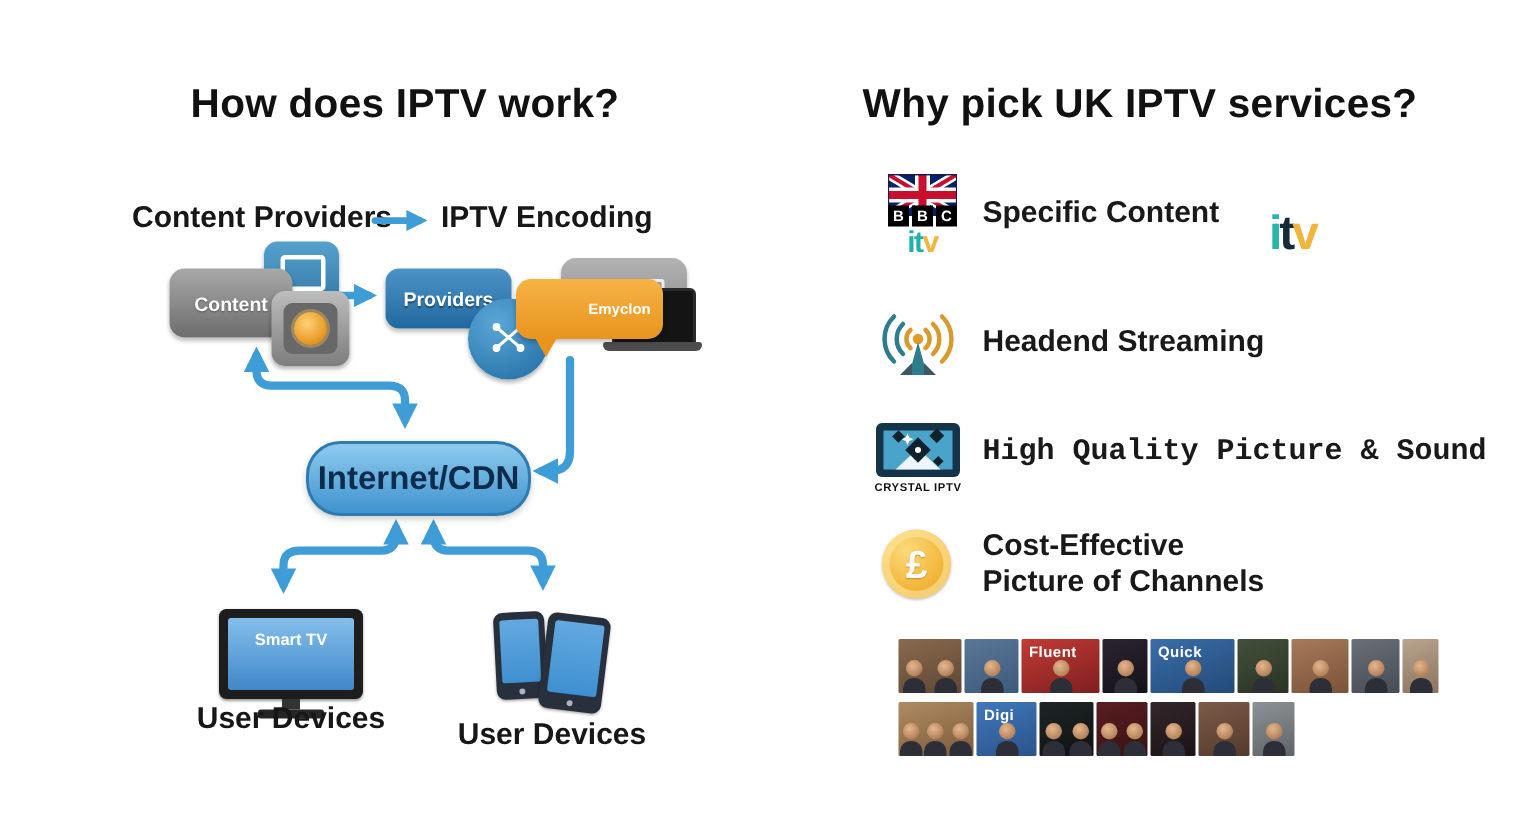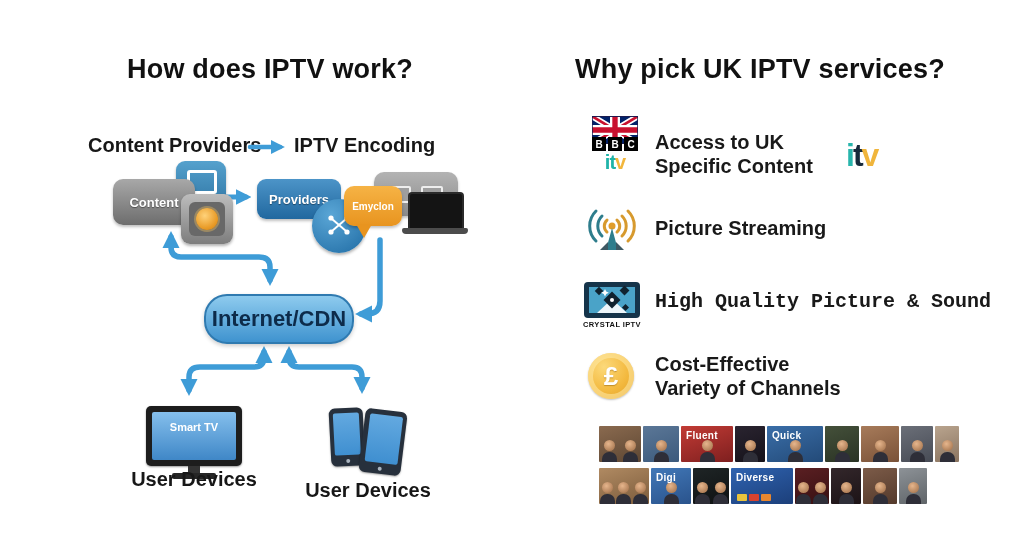--- a/index.html
+++ b/index.html
@@ -27,21 +27,21 @@
   .burst{width:22px;height:22px;border-radius:50%;
         background:radial-gradient(circle at 40% 35%,#ffd27a,#e89a26 65%,#c87d14);
         box-shadow:0 0 0 2px rgba(255,200,90,.35);}
   .encryption-box{left:257px;top:179px;width:84px;height:40px;font-size:13px;border-radius:9px;
         background:linear-gradient(180deg,#4c94c8,#21689f);text-shadow:0 1px 1px rgba(0,0,0,.4);}
   .net-circle{left:312px;top:199px;width:54px;height:54px;border-radius:50%;
         background:radial-gradient(circle at 35% 30%,#5aa6d6,#1f6ba3);
         box-shadow:0 2px 3px rgba(0,0,0,.3);display:flex;align-items:center;justify-content:center;}
   .bubble{left:344px;top:186px;width:58px;height:40px;border-radius:10px;
         background:linear-gradient(180deg,#f6b345,#e8941f);display:flex;align-items:center;justify-content:center;
-        color:#fff;font-weight:bold;font-size:10px;box-shadow:0 2px 3px rgba(0,0,0,.25);z-index:4;}
+        color:#fff;font-weight:bold;font-size:10px;box-shadow:0 2px 3px rgba(0,0,0,.25);z-index:4;padding-left:40px;}
   .bubble-tail{left:356px;top:224px;width:0;height:0;border-left:8px solid transparent;
         border-right:8px solid transparent;border-top:14px solid #e8941f;z-index:4;}
   .device-panel{left:374px;top:172px;width:84px;height:44px;border-radius:10px;
         background:linear-gradient(180deg,#b3b3b3,#8a8a8a);display:flex;align-items:center;
         justify-content:center;gap:10px;box-shadow:0 2px 3px rgba(0,0,0,.25);}
   .mini-tv{width:18px;height:13px;border:2px solid #eee;border-radius:2px;background:#9e9e9e;}
   .laptop-screen{left:408px;top:192px;width:52px;height:34px;background:#141414;border-radius:4px 4px 0 0;
         border:2px solid #2a2a2a;z-index:3;}
   .laptop-base{left:402px;top:228px;width:66px;height:6px;background:#4c4c4c;border-radius:2px 2px 4px 4px;z-index:3;}
   .cdn-pill{left:204px;top:294px;width:146px;height:46px;border-radius:23px;
@@ -204,21 +204,20 @@
   <div class="bbc-row">
     <span class="bbc-block">B</span>
     <span class="bbc-block">B</span>
     <span class="bbc-block">C</span>
   </div>
   <div class="itv-small">
     <span style="color:#1fb3a8">i</span><span style="color:#1fb3a8">t</span><span style="color:#f2b63c">v</span>
   </div>
 </div>
 <div class="abs feature-text" style="left:655px;top:131px;">
-  <div>Access to UK</div>
   <div>Specific Content</div>
 </div>
 <div class="abs itv-logo" style="left:846px;top:137px;">
   <span style="color:#28b5ac">i</span><span style="color:#16293b">t</span><span style="color:#f0b53c">v</span>
 </div>
 
 <div class="abs" style="left:584px;top:204px;">
   <svg width="56" height="50" viewBox="0 0 56 50">
     <g fill="none" stroke-linecap="round">
       <path d="M18,12 A14,14 0 0 0 18,32" stroke="#2e7d8c" stroke-width="3"></path>
@@ -228,21 +227,21 @@
       <path d="M44,7 A21,21 0 0 1 44,37" stroke="#d79a2e" stroke-width="3"></path>
       <path d="M33,16 A8,8 0 0 1 33,28" stroke="#d79a2e" stroke-width="3"></path>
     </g>
     <circle cx="28" cy="22" r="3.5" fill="#e09c2a"></circle>
     <path d="M28,24 L34,46 L22,46 Z" fill="#2e7d8c"></path>
     <path d="M16,46 L24,38 L24,46 Z" fill="#3d5863"></path>
     <path d="M40,46 L32,38 L32,46 Z" fill="#3d5863"></path>
   </svg>
 </div>
 <div class="abs feature-text" style="left:655px;top:217px;">
-  <div>Picture Streaming</div>
+  <div>Headend Streaming</div>
   <div></div>
 </div>
 
 <div class="abs" style="left:582px;top:281px;width:60px;">
   <svg width="58" height="38" viewBox="0 0 58 38" style="display:block;margin:0 auto;">
     <rect x="1" y="1" width="56" height="36" rx="4" fill="#15344a"></rect>
     <rect x="6" y="6" width="46" height="26" fill="#4aa3c8"></rect>
     <path d="M14,32 L29,18 L44,32 Z" fill="#ffffff" opacity="0.9"></path>
     <rect x="23" y="13" width="12" height="12" transform="rotate(45 29 19)" fill="#10222e"></rect>
     <circle cx="29" cy="19" r="2" fill="#ffffff"></circle>
@@ -256,21 +255,21 @@
 <div class="abs feature-text" style="left:655px;top:290px;font-family:Liberation Mono, monospace;">
   <div>High Quality Picture &amp; Sound</div>
   <div></div>
 </div>
 
 <div class="abs coin">
     <span>£</span>
   </div>
 <div class="abs feature-text" style="left:655px;top:353px;">
   <div>Cost-Effective</div>
-  <div>Variety of Channels</div>
+  <div>Picture of Channels</div>
 </div>
 
 <div class="abs mosaic">
   <div class="mosaic-bar"></div>
   <div class="mosaic-rows">
     <div class="mrow">
         <div class="tile" style="flex: 0 0 42px; background: linear-gradient(160deg, rgb(138, 106, 79), rgb(94, 71, 51));">
           <div class="face"></div>
           <div class="face"></div>
         </div>
@@ -308,28 +307,20 @@
           <div class="face"></div>
         </div>
         <div class="tile" style="flex: 0 0 40px; background: linear-gradient(160deg, rgb(65, 120, 184), rgb(42, 83, 140));">
           <div class="face"></div>
           <span class="tlabel">Digi</span>
         </div>
         <div class="tile" style="flex: 0 0 36px; background: linear-gradient(160deg, rgb(31, 37, 38), rgb(14, 17, 18));">
           <div class="face"></div>
           <div class="face"></div>
         </div>
-        <div class="tile" style="flex: 0 0 62px; background: linear-gradient(160deg, rgb(47, 99, 176), rgb(28, 63, 122));">
-          <span class="tlabel">Diverse</span>
-          <div class="chips">
-            <i style="background: rgb(232, 195, 60);"></i>
-            <i style="background: rgb(216, 67, 47);"></i>
-            <i style="background: rgb(232, 135, 47);"></i>
-          </div>
-        </div>
         <div class="tile" style="flex: 0 0 34px; background: linear-gradient(160deg, rgb(90, 31, 34), rgb(56, 16, 18));">
           <div class="face"></div>
           <div class="face"></div>
         </div>
         <div class="tile" style="flex: 0 0 30px; background: linear-gradient(160deg, rgb(51, 39, 43), rgb(28, 19, 22));">
           <div class="face"></div>
         </div>
         <div class="tile" style="flex: 0 0 34px; background: linear-gradient(160deg, rgb(124, 91, 72), rgb(84, 58, 44));">
           <div class="face"></div>
         </div>

